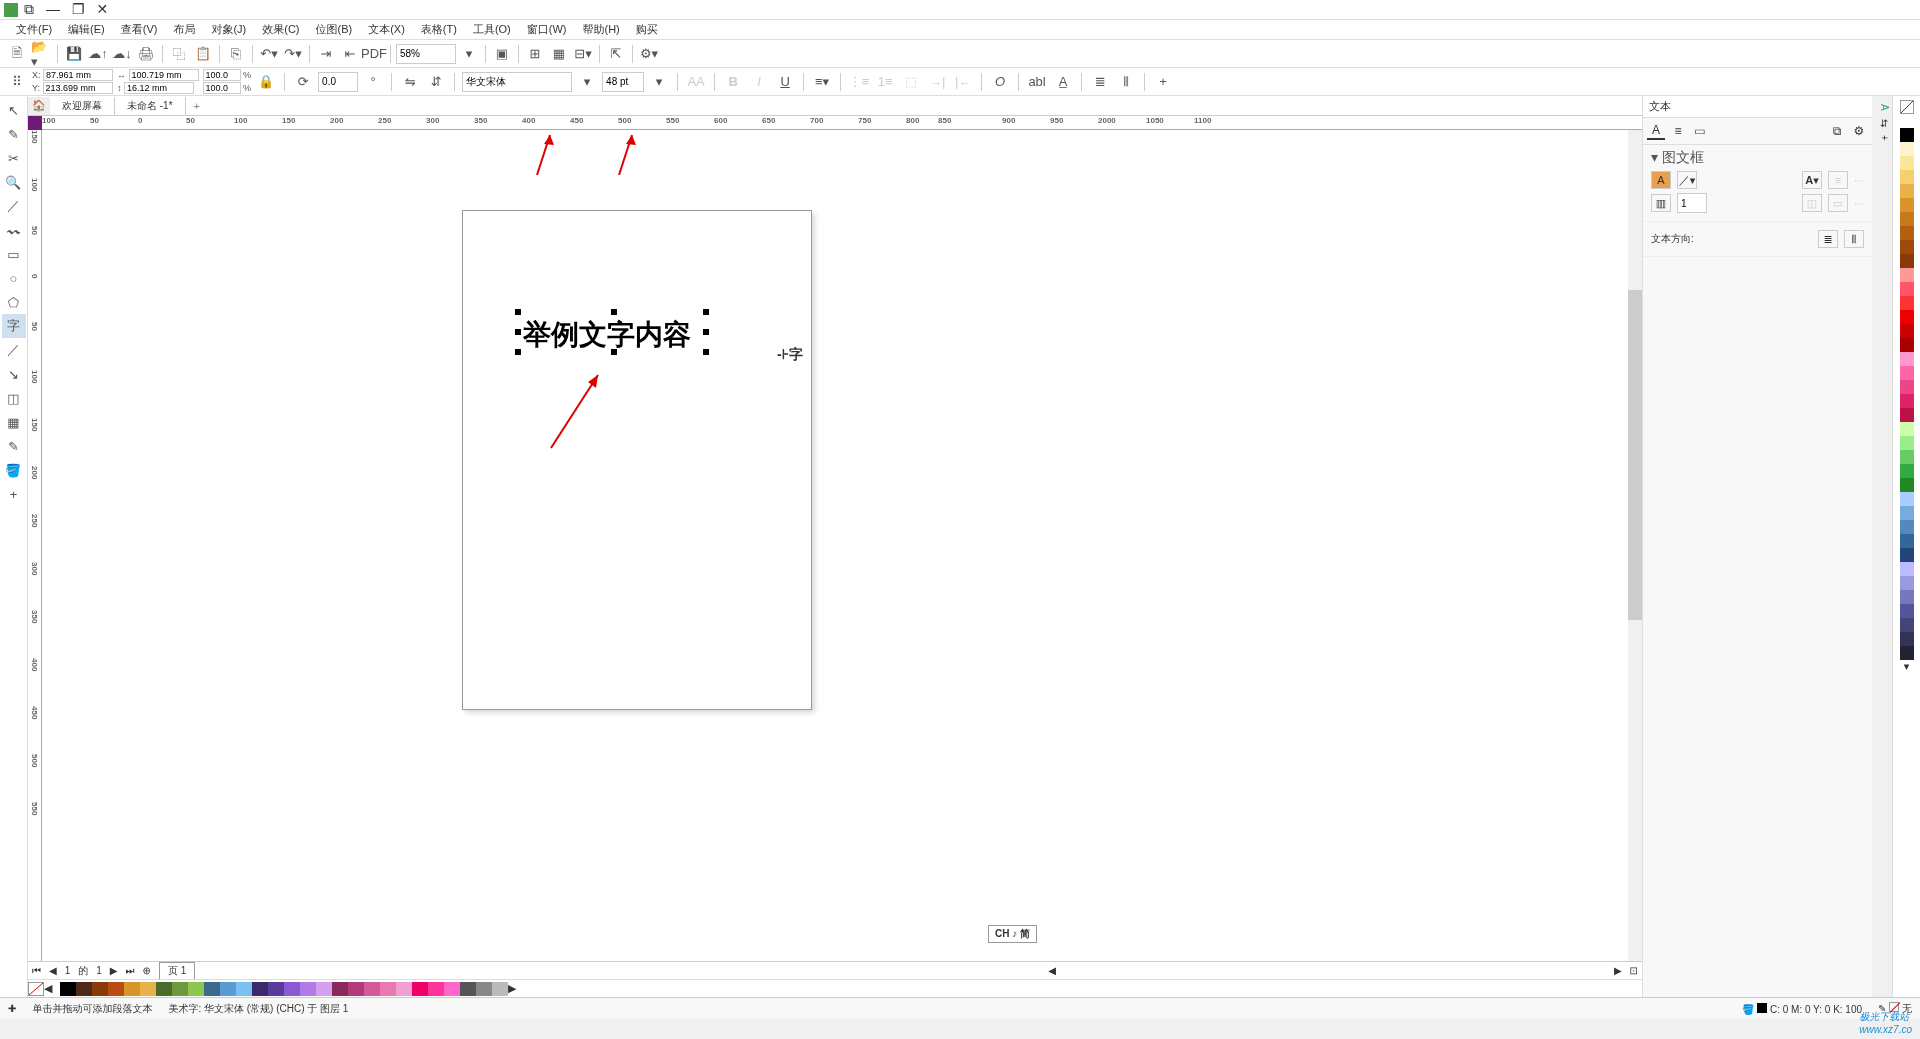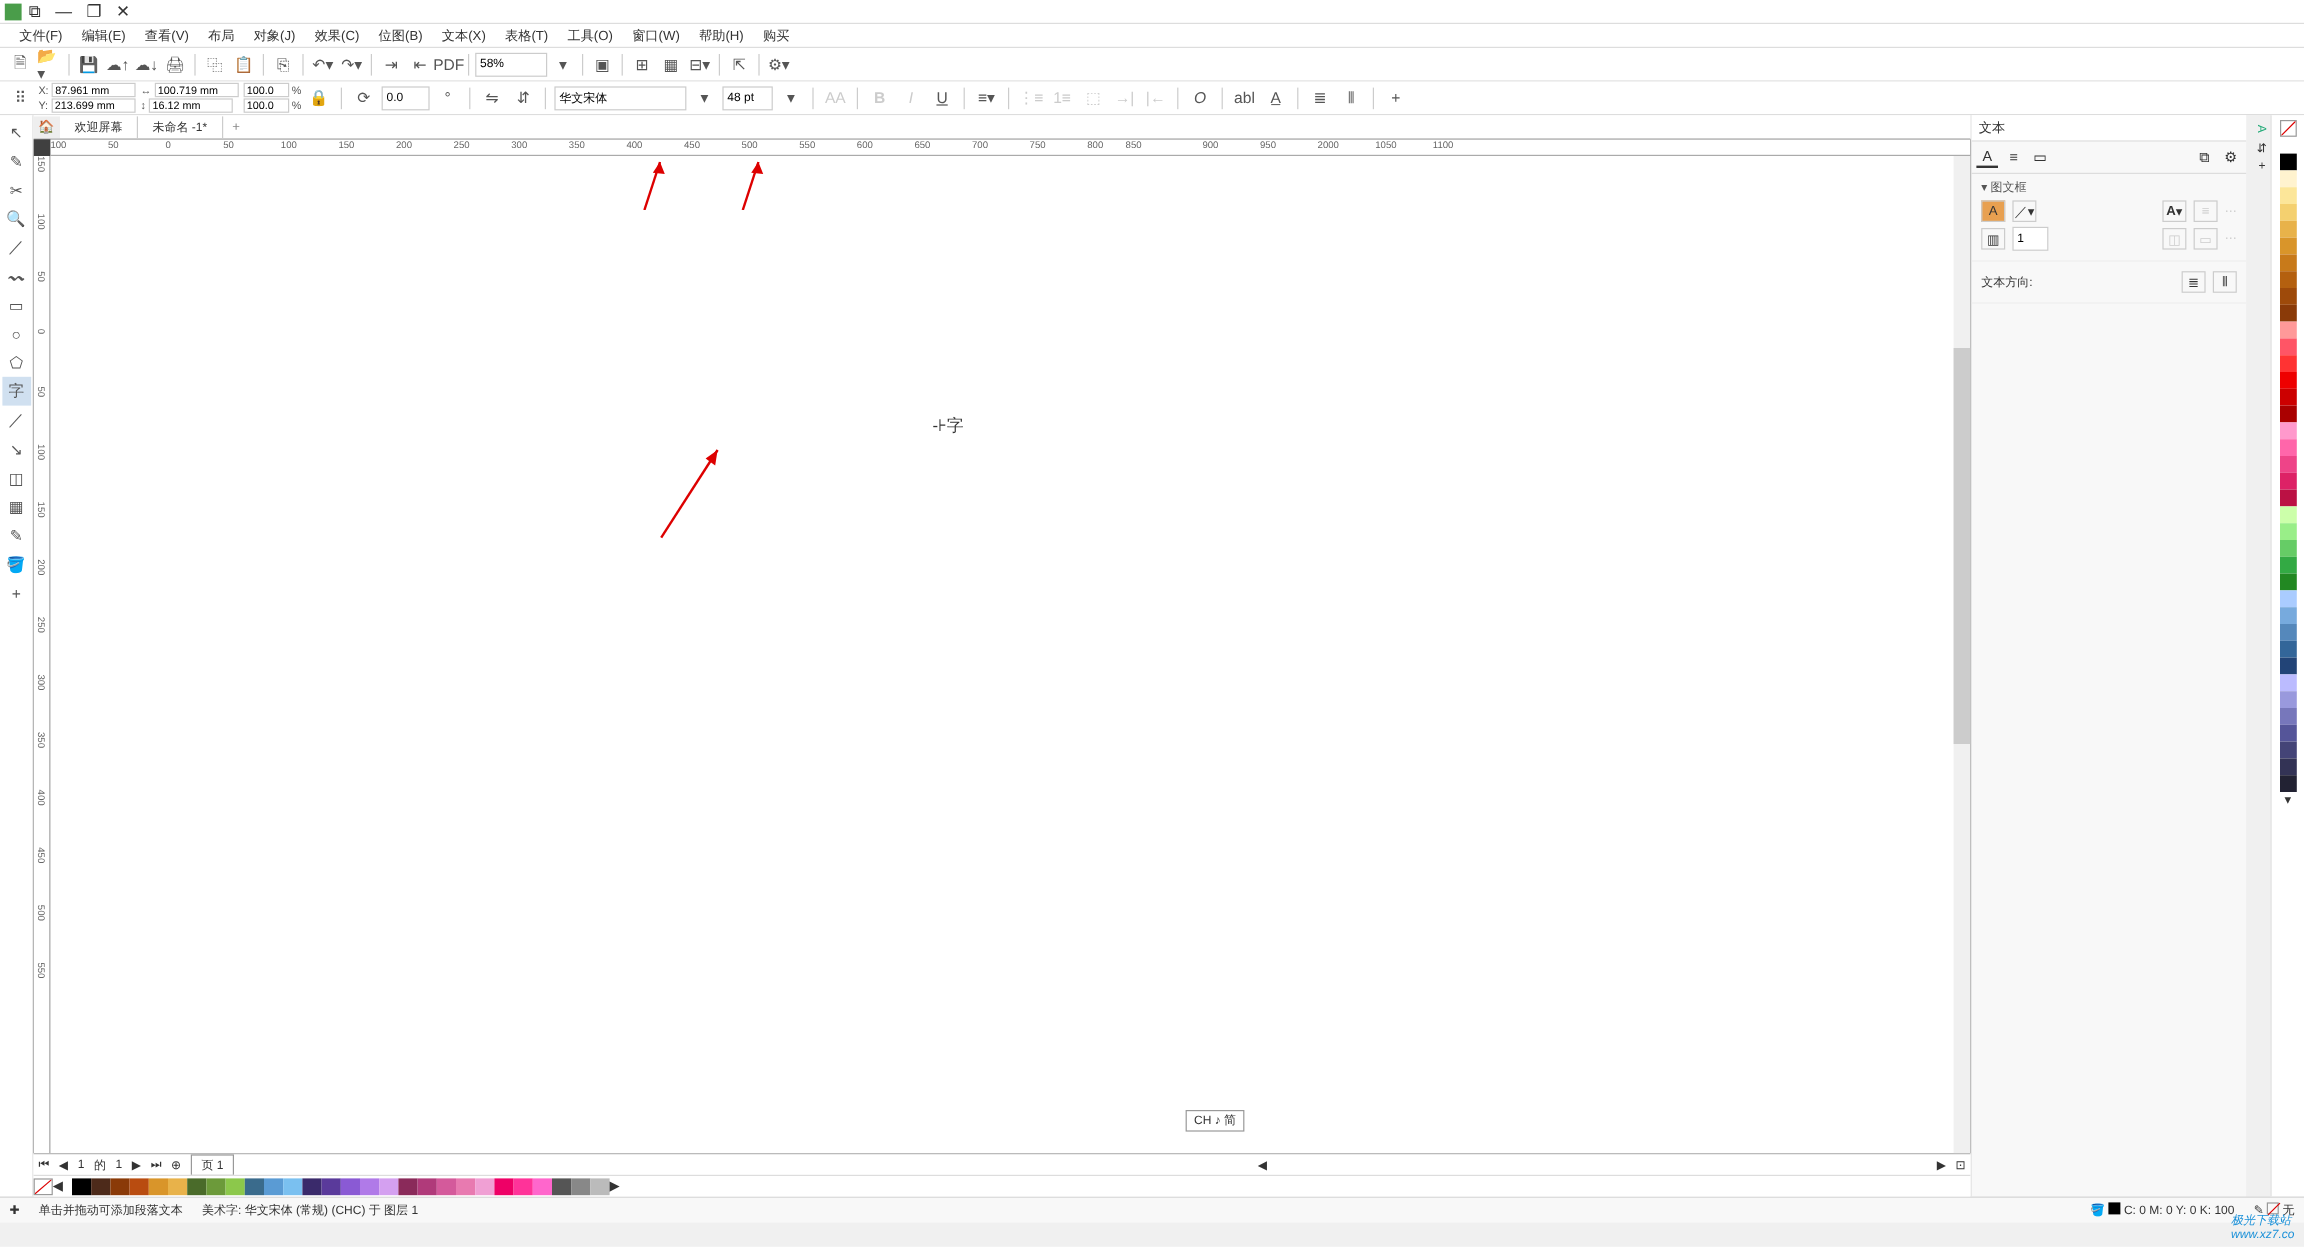--- a/index.html
+++ b/index.html
@@ -21,39 +21,39 @@
 .workspace { display: flex; height: calc(100vh - 138px); }
 .toolbox { width: 28px; background: #fff; border-right: 1px solid #ddd; display: flex; flex-direction: column; padding-top: 2px; }
 .toolbox .tool { width: 24px; height: 24px; margin: 0 auto; display: flex; align-items: center; justify-content: center; cursor: pointer; font-size: 13px; color: #555; }
 .toolbox .tool.active { background: #d0e0f0; }
 .main-area { flex: 1; display: flex; flex-direction: column; background: #fff; position: relative; }
 .tabs { height: 20px; display: flex; align-items: center; border-bottom: 1px solid #ccc; }
 .tabs .tab-home { width: 22px; height: 18px; display: flex; align-items: center; justify-content: center; background: #eee; }
 .tabs .tab { padding: 2px 12px; font-size: 10px; border-right: 1px solid #ccc; cursor: pointer; }
 .tabs .tab.active { background: #fff; }
 .tabs .tab-add { padding: 2px 8px; cursor: pointer; color: #888; }
-.canvas-area { flex: 1; position: relative; background: #404040; overflow: hidden; }
+.canvas-area { flex: 1; position: relative; background: #701a75; overflow: hidden; font-weight: bold; }
 .ruler-h { position: absolute; top: 0; left: 14px; right: 0; height: 14px; background: #fff; border-bottom: 1px solid #aaa; font-size: 8px; color: #666; display: flex; }
 .ruler-h span { position: absolute; top: 0; }
 .ruler-v { position: absolute; top: 14px; left: 0; width: 14px; bottom: 0; background: #fff; border-right: 1px solid #aaa; font-size: 8px; color: #666; }
 .ruler-v span { position: absolute; left: 2px; writing-mode: vertical-rl; }
 .page-view { position: absolute; top: 14px; left: 14px; right: 0; bottom: 0; background: #fff; }
 .page { position: absolute; left: 420px; top: 80px; width: 350px; height: 500px; background: #fff; border: 1px solid #999; box-shadow: 3px 3px 5px rgba(0,0,0,0.15); }
 .text-obj { position: absolute; left: 60px; top: 105px; font-family: "STSong", serif; font-size: 28px; color: #000; }
 .sel-handle { position: absolute; width: 6px; height: 6px; background: #000; }
 .arrow { position: absolute; pointer-events: none; }
 .cursor-text { position: absolute; left: 735px; top: 216px; font-size: 14px; color: #333; }
 .scrollbar-v { position: absolute; right: 0; top: 14px; width: 14px; bottom: 0; background: #f0f0f0; }
 .scrollbar-v .thumb { position: absolute; top: 160px; width: 14px; height: 330px; background: #ccc; }
 .right-panel { width: 230px; background: #f8f8f8; border-left: 1px solid #ddd; display: flex; flex-direction: column; }
 .panel-title { font-size: 11px; padding: 3px 6px; background: #fff; border-bottom: 1px solid #ddd; }
 .panel-tabs { display: flex; gap: 4px; padding: 4px; border-bottom: 1px solid #ddd; }
 .panel-tabs span { width: 18px; height: 18px; display: flex; align-items: center; justify-content: center; cursor: pointer; font-size: 12px; }
 .panel-section { padding: 4px 8px; font-size: 10px; border-bottom: 1px solid #eee; }
-.panel-section-title { color: #555; font-size: 10px; margin-bottom: 4px; }
+.panel-section-title { color: #555; font-size: 14px; margin-bottom: 4px; }
 .panel-row { display: flex; gap: 6px; margin: 4px 0; align-items: center; }
 .panel-row .pbtn { width: 20px; height: 18px; border: 1px solid #ccc; display: flex; align-items: center; justify-content: center; font-size: 11px; }
 .palette { width: 28px; background: #fff; border-left: 1px solid #ddd; display: flex; flex-direction: column; padding-top: 4px; }
 .palette .sw { width: 14px; height: 14px; margin: 0 auto; cursor: pointer; }
 .dock-right { width: 20px; background: #f0f0f0; display: flex; flex-direction: column; padding-top: 4px; }
 .dock-right span { writing-mode: vertical-rl; font-size: 10px; padding: 4px 2px; }
 .page-nav { height: 18px; display: flex; align-items: center; border-top: 1px solid #ccc; background: #fff; font-size: 10px; }
 .page-nav span { padding: 0 4px; cursor: pointer; }
 .color-bar { height: 18px; display: flex; align-items: center; background: #fff; border-top: 1px solid #ddd; }
 .color-bar .cb { width: 16px; height: 14px; cursor: pointer; }
@@ -254,20 +254,32 @@
           <span style="top: 336px;">200</span>
           <span style="top: 384px;">250</span>
           <span style="top: 432px;">300</span>
           <span style="top: 480px;">350</span>
           <span style="top: 528px;">400</span>
           <span style="top: 576px;">450</span>
           <span style="top: 624px;">500</span>
           <span style="top: 672px;">550</span>
         </div>
       <div class="page-view">
+        <div class="page">
+          <div class="text-obj">举例文字内容</div>
+
+          <div class="sel-handle" style="left:52px;top:98px"></div>
+          <div class="sel-handle" style="left:148px;top:98px"></div>
+          <div class="sel-handle" style="left:240px;top:98px"></div>
+          <div class="sel-handle" style="left:52px;top:118px"></div>
+          <div class="sel-handle" style="left:240px;top:118px"></div>
+          <div class="sel-handle" style="left:52px;top:138px"></div>
+          <div class="sel-handle" style="left:148px;top:138px"></div>
+          <div class="sel-handle" style="left:240px;top:138px"></div>
+        </div>
 
         <div class="cursor-text">-⊦字</div>
 
         <svg class="arrow" style="left:490px;top:0px" width="30" height="45">
             <line x1="5" y1="45" x2="18" y2="5" stroke="#d00" stroke-width="2"></line>
             <polygon points="18,5 12,14 22,15" fill="#d00"></polygon>
           </svg>
         <svg class="arrow" style="left:572px;top:0px" width="30" height="45">
             <line x1="5" y1="45" x2="18" y2="5" stroke="#d00" stroke-width="2"></line>
             <polygon points="18,5 12,14 22,15" fill="#d00"></polygon>

